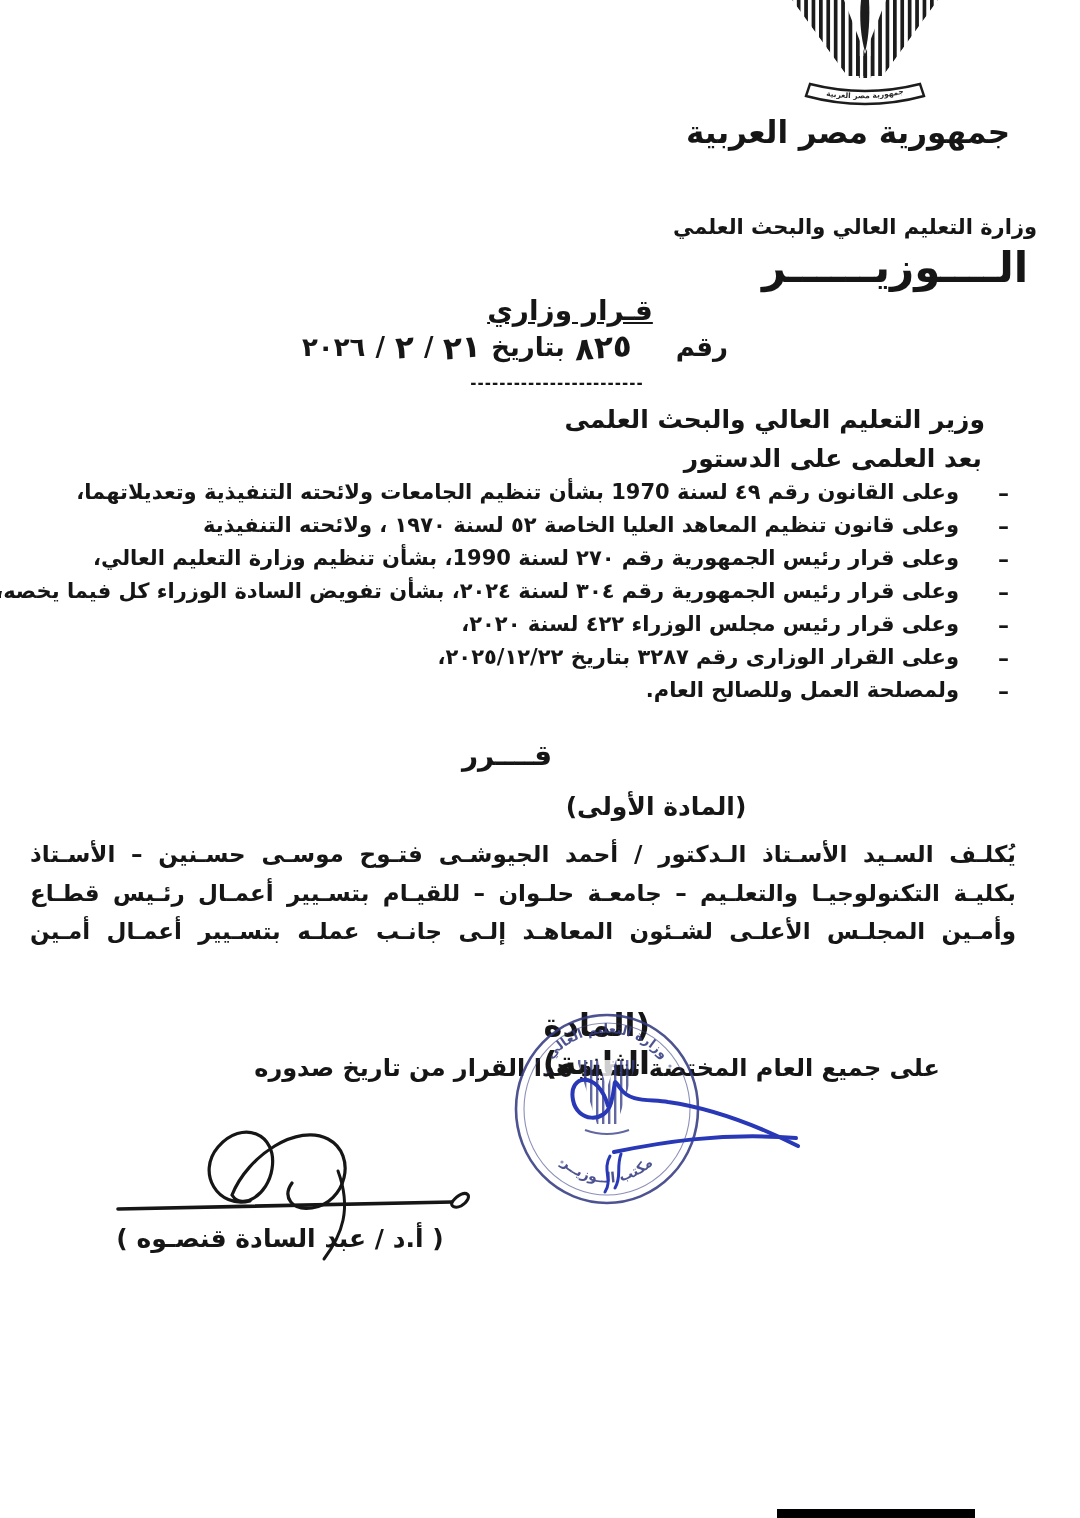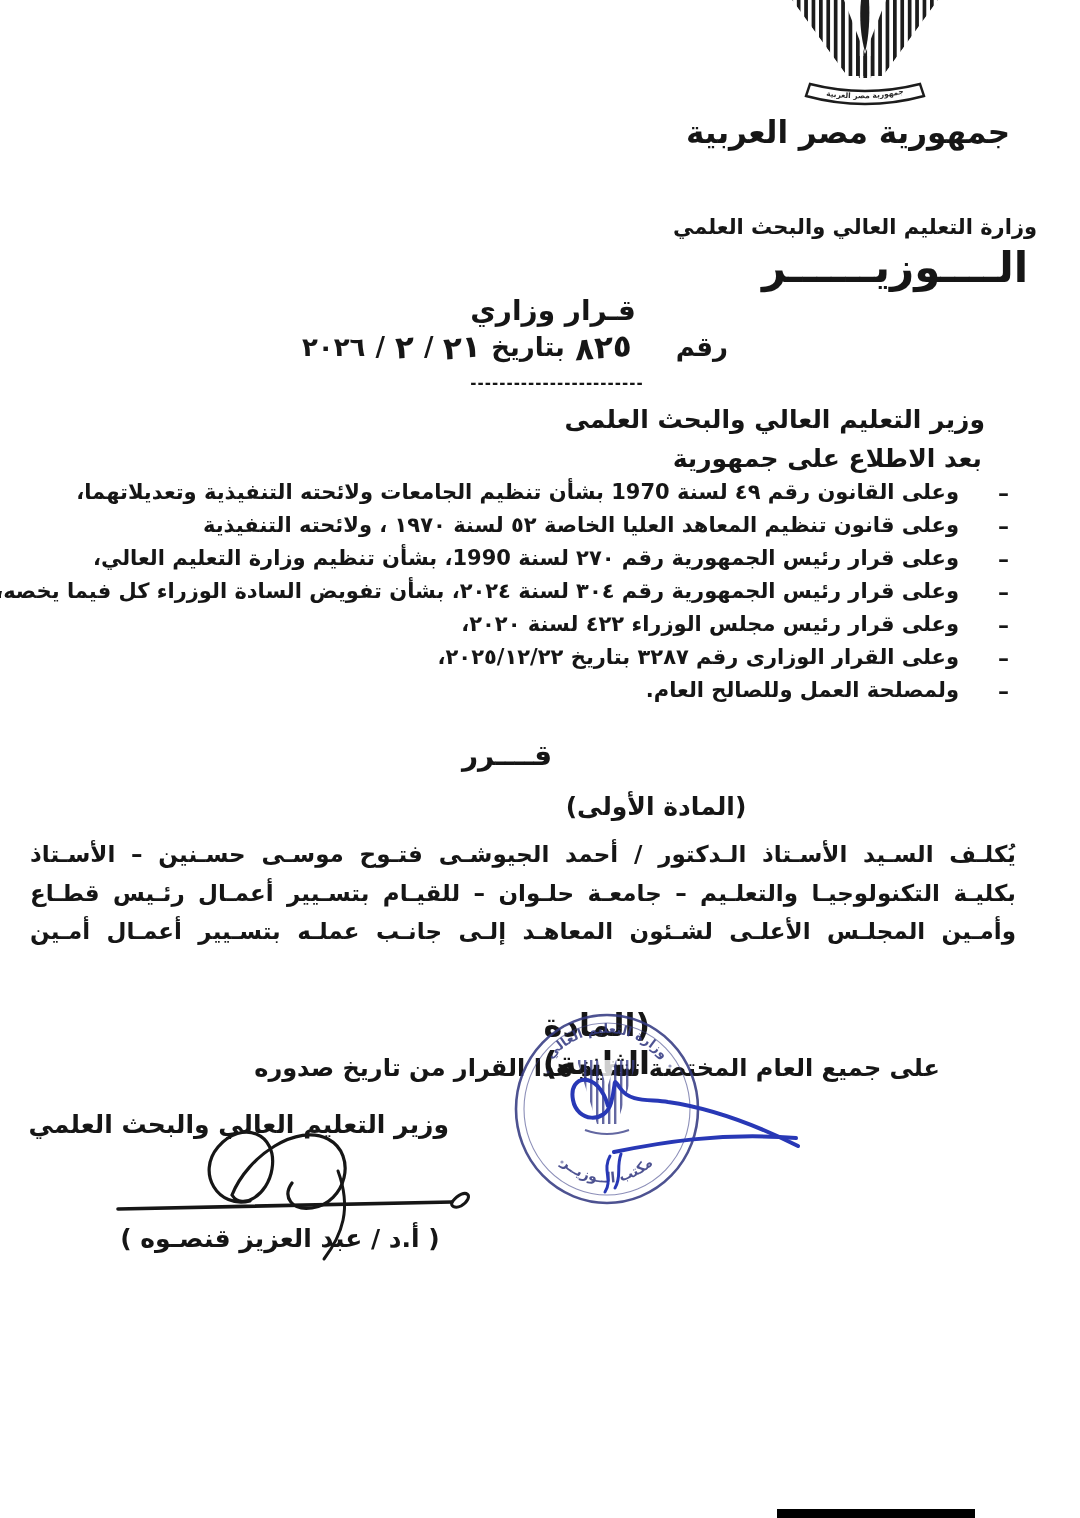--- a/index.html
+++ b/index.html
@@ -12,21 +12,21 @@
   .b{font-weight:700;}
   .center{text-align:center;}
   .nowrap{white-space:nowrap;}
 
   
   .republic{top:114px;left:690px;width:320px;font-size:31px;letter-spacing:1px;}
   .ministry{top:187px;left:640px;width:430px;font-size:21px;margin-top:28px;}
   .minister-word{top:243px;left:747px;width:296px;font-size:42px;letter-spacing:2px;}
 
   
-  .decree-title{top:294px;left:448px;width:210px;font-size:28px;}
+  .decree-title{top:294px;left:465px;width:210px;font-size:28px;text-decoration:underline;}
   .decree-line{top:329px;left:300px;width:430px;display:flex;flex-direction:row;
     justify-content:center;align-items:center;font-size:26px;gap:10px;}
   .hand{display:inline-block;font-size:31px;font-weight:600;letter-spacing:3px;
     transform:rotate(-5deg) skewX(-4deg);}
   .gap-r{margin-left:34px;}
   .separator{top:374px;left:462px;width:190px;font-size:15px;letter-spacing:1px;
     overflow:hidden;height:16px;}
 
   
   .heading1{top:405px;right:95px;font-size:25px;}
@@ -92,21 +92,21 @@
     <span class="hand">٢١</span>
     <span>/</span>
     <span class="hand">٢</span>
     <span>/</span>
     <span>٢٠٢٦</span>
   </div>
 
   <div class="abs separator center b">------------------------</div>
 
   <div class="abs heading1 b nowrap">وزير التعليم العالي والبحث العلمى</div>
-  <div class="abs heading2 b nowrap">بعد الاطلاع على جمهورية</div>
+  <div class="abs heading2 b nowrap">بعد العلمى على الدستور</div>
 
   <div class="bullet" style="top:480px">
     <span class="dash">–</span><span>وعلى القانون رقم ٤٩ لسنة 1970 بشأن تنظيم الجامعات ولائحته التنفيذية وتعديلاتهما،</span>
   </div>
   <div class="bullet" style="top:513px">
     <span class="dash">–</span><span>وعلى قانون تنظيم المعاهد العليا الخاصة ٥٢ لسنة ١٩٧٠ ، ولائحته التنفيذية</span>
   </div>
   <div class="bullet" style="top:546px">
     <span class="dash">–</span><span>وعلى قرار رئيس الجمهورية رقم ٢٧٠ لسنة 1990، بشأن تنظيم وزارة التعليم العالي،</span>
   </div>
@@ -163,28 +163,27 @@
 
   <svg class="abs pen-svg" width="262" height="140" viewBox="0 0 262 140">
     <g fill="none" stroke="#2838b6" stroke-linecap="round">
       <path d="M50,48 C40,12 10,16 15,42 C19,64 47,66 53,45 C59,24 54,18 62,30 C72,45 92,41 110,44 C152,50 196,66 240,88" stroke-width="4"></path>
       <path d="M56,94 C100,85 162,74 238,80" stroke-width="4"></path>
       <path d="M52,98 C44,112 55,122 47,134" stroke-width="3"></path>
       <path d="M63,96 C58,110 64,118 57,130" stroke-width="3"></path>
     </g>
   </svg>
 
-  <div class="abs sig-title center b nowrap">وزير التعليم العالي والبحث العلمي</div>
 
   <svg class="abs sig-svg" width="380" height="152" viewBox="0 0 380 152">
     <g fill="none" stroke="#161616" stroke-linecap="round">
       <path d="M150,88 C118,96 96,60 118,34 C142,6 178,20 172,56 C168,82 142,98 132,82 C148,42 198,10 228,26 C258,42 246,90 212,95 C192,98 182,84 192,70" stroke-width="3.2"></path>
       <path d="M18,96 L352,89" stroke-width="3.6"></path>
       <path d="M352,89 C366,72 376,84 361,93 C355,96 350,93 352,89" stroke-width="3"></path>
       <path d="M238,58 C252,96 242,122 224,146" stroke-width="3"></path>
     </g>
   </svg>
 
-  <div class="abs sig-name center b nowrap">( أ.د / عبد العزيز قنصـوه )</div>
+  <div class="abs sig-name center b nowrap">( أ.د / عبد السادة قنصـوه )</div>
 
   <div class="abs scan-bar"></div>
 
 </div>
 
 </body></html>

